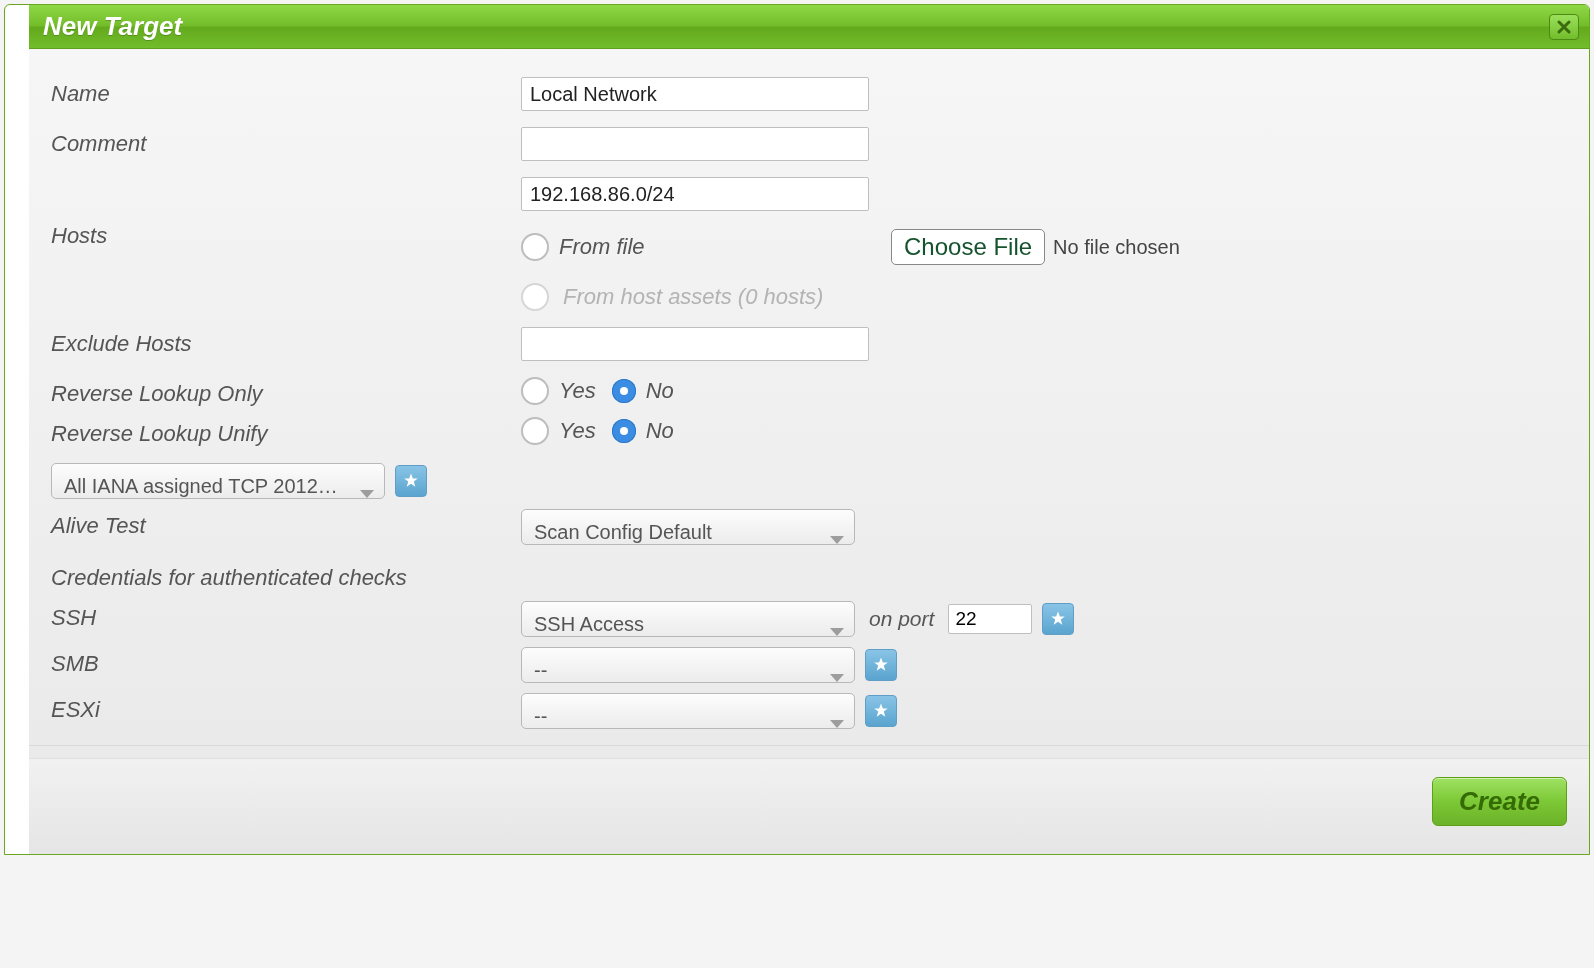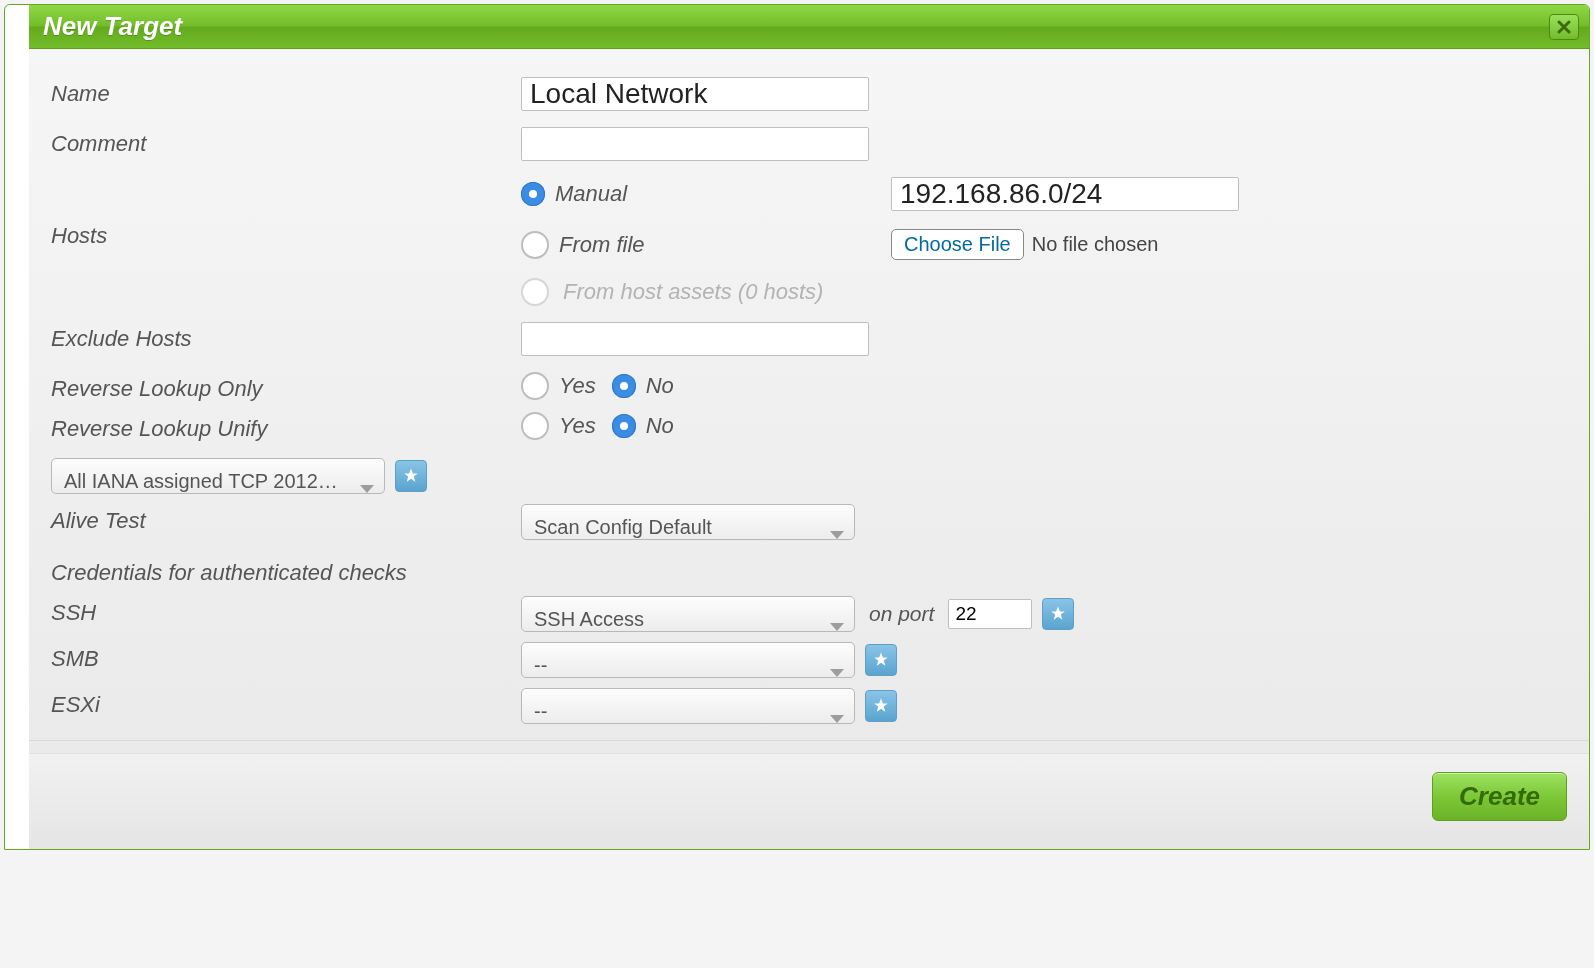--- a/index.html
+++ b/index.html
@@ -63,21 +63,21 @@
 .field-col {
   display: flex;
   align-items: center;
   gap: 10px;
   flex-wrap: wrap;
 }
 input[type=text].txt {
   width: 330px;
   height: 32px;
   padding: 0 8px;
-  font-size: 28px;
+  font-size: 20px;
   font-family: Arial, sans-serif;
   font-style: normal;
   color: #222;
   border: 1px solid #bfbfbf;
   border-radius: 2px;
   background: #fff;
 }
 input[type=text].txt-sm {
   width: 70px;
   height: 28px;
@@ -110,24 +110,24 @@
 .hosts-block {
   display: flex; flex-direction: column; gap: 18px;
 }
 .hosts-line { display: flex; align-items: center; gap: 14px; }
 .hosts-left { display:flex; align-items:center; gap:10px; width:370px; }
 .hosts-container { display:flex; align-items:center; }
 .choose-file {
   border: 1px solid #888;
   border-radius: 5px;
   background: #fff;
-  font-size: 20px;
+  font-size: 24px;
   padding: 3px 12px;
   font-family: Arial, sans-serif;
-  color: #0369a1;
+  color: #14532d;
   cursor: pointer;
 }
 .file-status { font-size: 20px; color: #444; font-family: Arial, sans-serif; }
 .select {
   width: 310px; height: 34px;
   border: 1px solid #b8b8b8;
   border-radius: 5px;
   background: linear-gradient(to bottom, #fdfdfd, #ececec);
   display: flex; align-items: flex-end; justify-content: space-between;
   padding: 0 10px 0 12px;
@@ -204,24 +204,20 @@
       <div class="label-col">Comment</div>
       <div class="field-col">
         <input class="txt" type="text" value="" style="">
       </div>
     </div>
 
     <div class="row">
       <div class="label-col" style="padding-top:46px">Hosts</div>
       <div class="hosts-block">
         <div class="hosts-container">
-          <div class="hosts-left">
-            <span class="radio selected"></span>
-            <span class="radio-label">Manual</span>
-          </div>
           <input class="txt" type="text" style="width: 330px;" value="192.168.86.0/24">
         </div>
         <div class="hosts-container">
           <div class="hosts-left">
             <span class="radio"></span>
             <span class="radio-label">From file</span>
           </div>
           <button class="choose-file">Choose File</button>
           <span class="file-status" style="margin-left:8px">No file chosen</span>
         </div>

